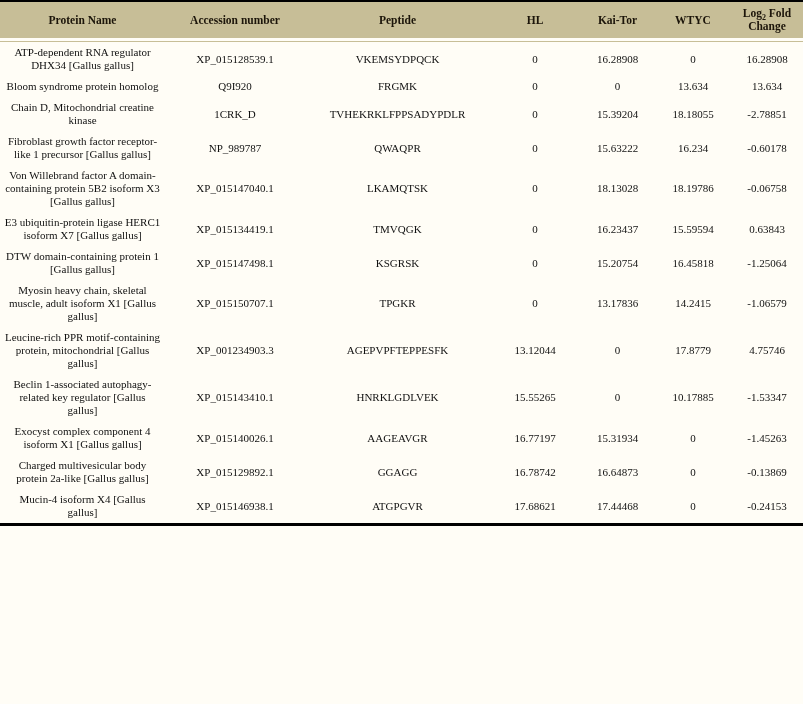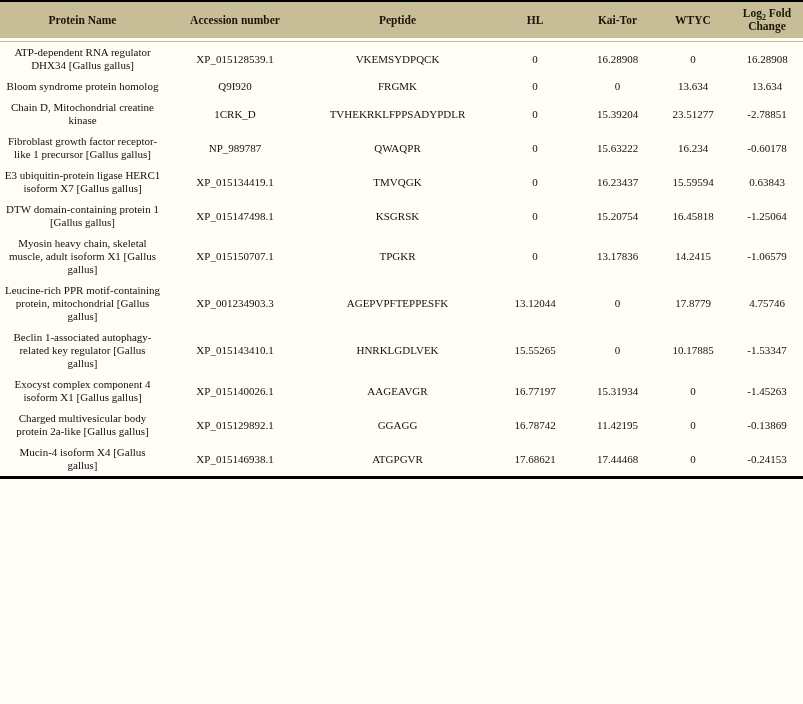--- a/index.html
+++ b/index.html
@@ -102,31 +102,40 @@
           <td>0</td>
           <td>13.634</td>
           <td>13.634</td>
         </tr>
         <tr>
           <td>Chain D, Mitochondrial creatine kinase</td>
           <td>1CRK_D</td>
           <td>TVHEKRKLFPPSADYPDLR</td>
           <td>0</td>
           <td>15.39204</td>
-          <td>23.51277</td>
+          <td>18.18055</td>
           <td>-2.78851</td>
         </tr>
         <tr>
           <td>Fibroblast growth factor receptor-like 1 precursor [Gallus gallus]</td>
           <td>NP_989787</td>
           <td>QWAQPR</td>
           <td>0</td>
           <td>15.63222</td>
           <td>16.234</td>
           <td>-0.60178</td>
+        </tr>
+        <tr>
+          <td>Von Willebrand factor A domain-containing protein 5B2 isoform X3 [Gallus gallus]</td>
+          <td>XP_015147040.1</td>
+          <td>LKAMQTSK</td>
+          <td>0</td>
+          <td>18.13028</td>
+          <td>18.19786</td>
+          <td>-0.06758</td>
         </tr>
         <tr>
           <td>E3 ubiquitin-protein ligase HERC1 isoform X7 [Gallus gallus]</td>
           <td>XP_015134419.1</td>
           <td>TMVQGK</td>
           <td>0</td>
           <td>16.23437</td>
           <td>15.59594</td>
           <td>0.63843</td>
         </tr>
@@ -173,21 +182,21 @@
           <td>16.77197</td>
           <td>15.31934</td>
           <td>0</td>
           <td>-1.45263</td>
         </tr>
         <tr>
           <td>Charged multivesicular body protein 2a-like [Gallus gallus]</td>
           <td>XP_015129892.1</td>
           <td>GGAGG</td>
           <td>16.78742</td>
-          <td>11.42195</td>
+          <td>16.64873</td>
           <td>0</td>
           <td>-0.13869</td>
         </tr>
         <tr>
           <td>Mucin-4 isoform X4 [Gallus gallus]</td>
           <td>XP_015146938.1</td>
           <td>ATGPGVR</td>
           <td>17.68621</td>
           <td>17.44468</td>
           <td>0</td>

